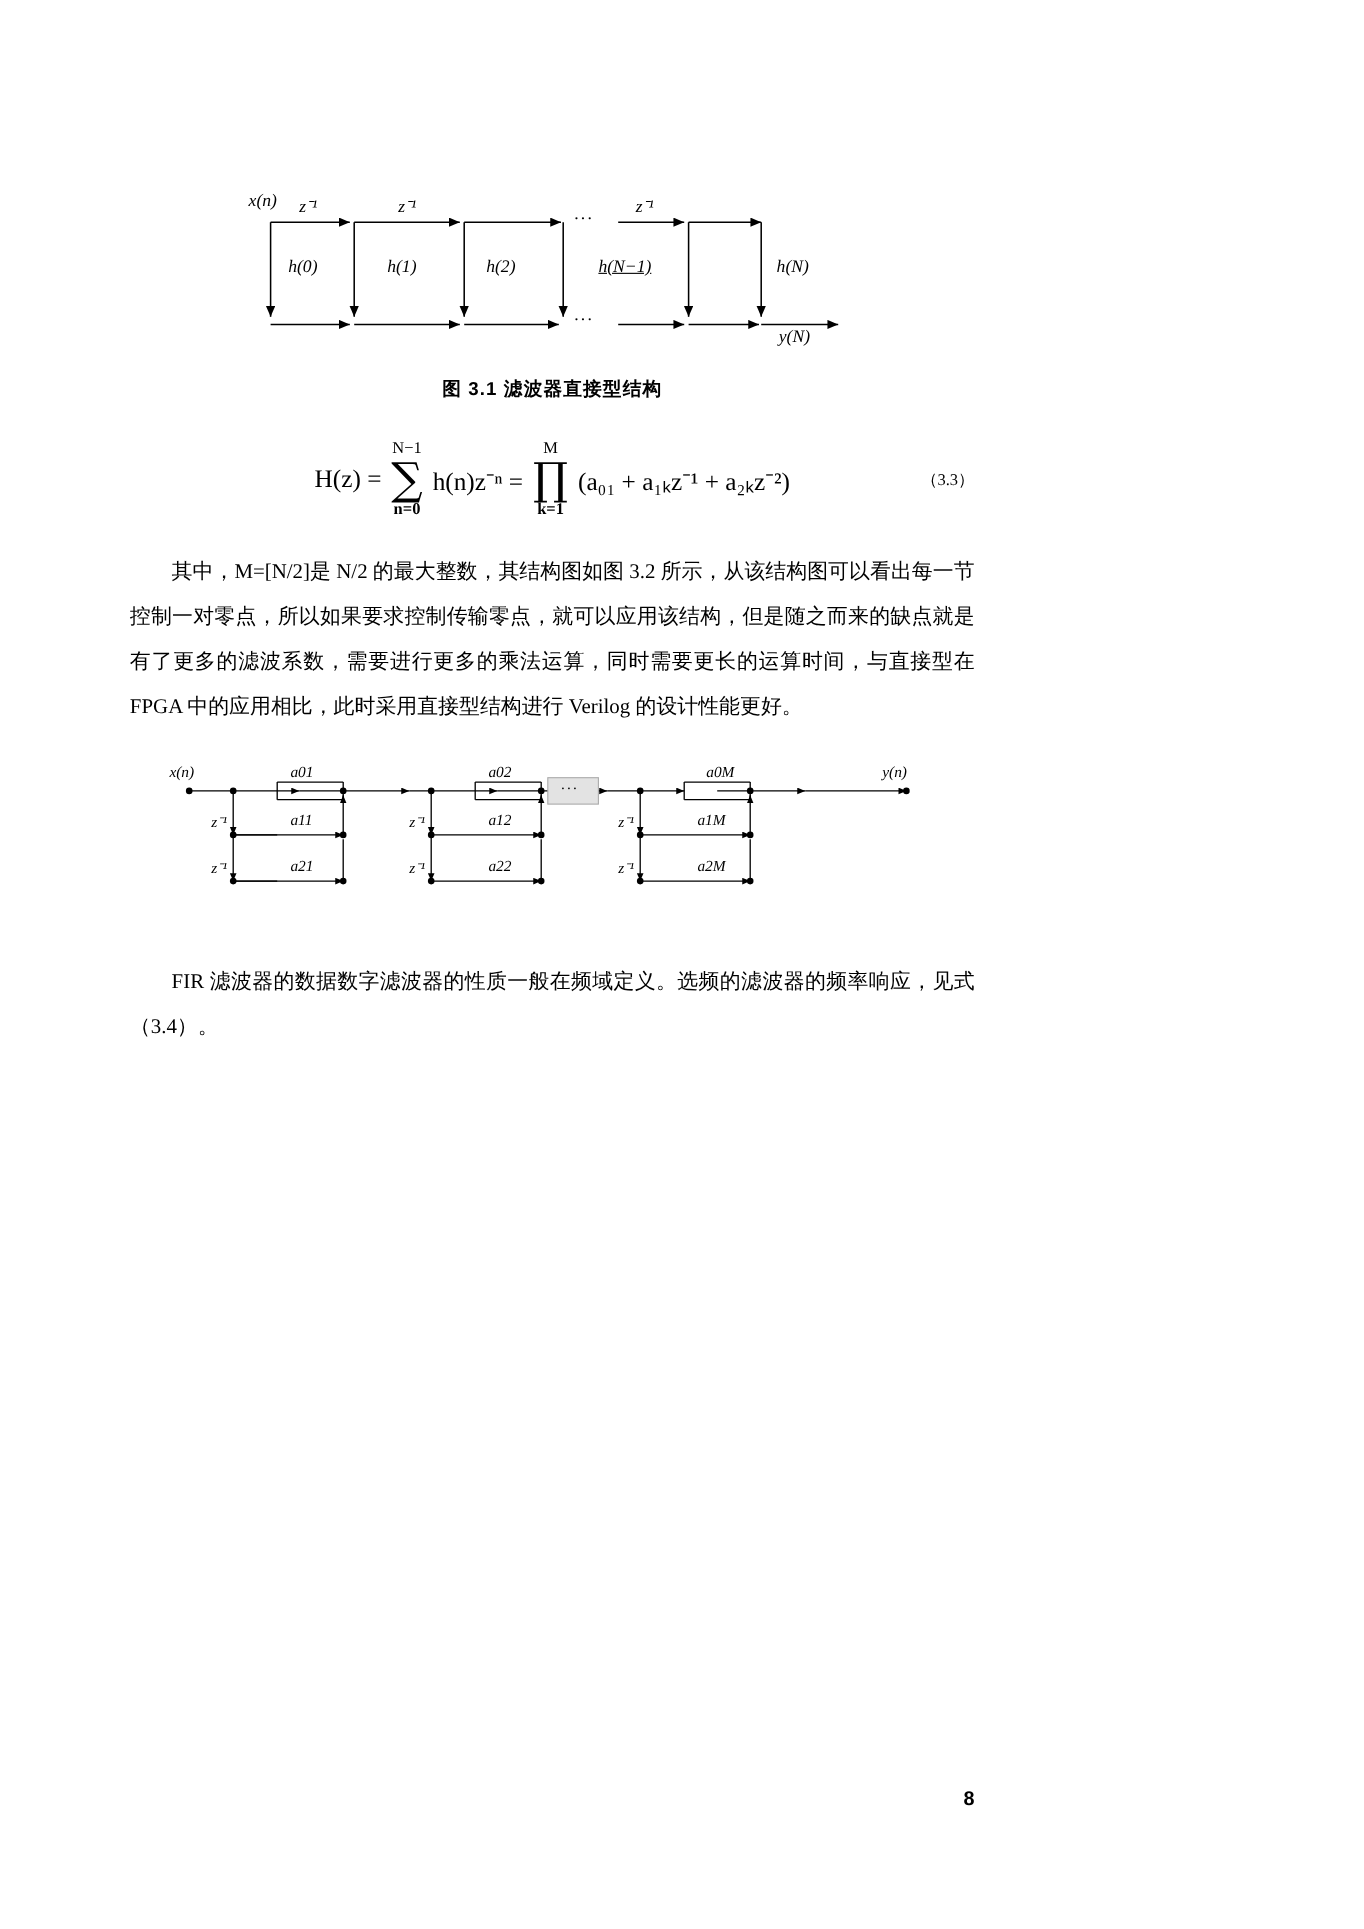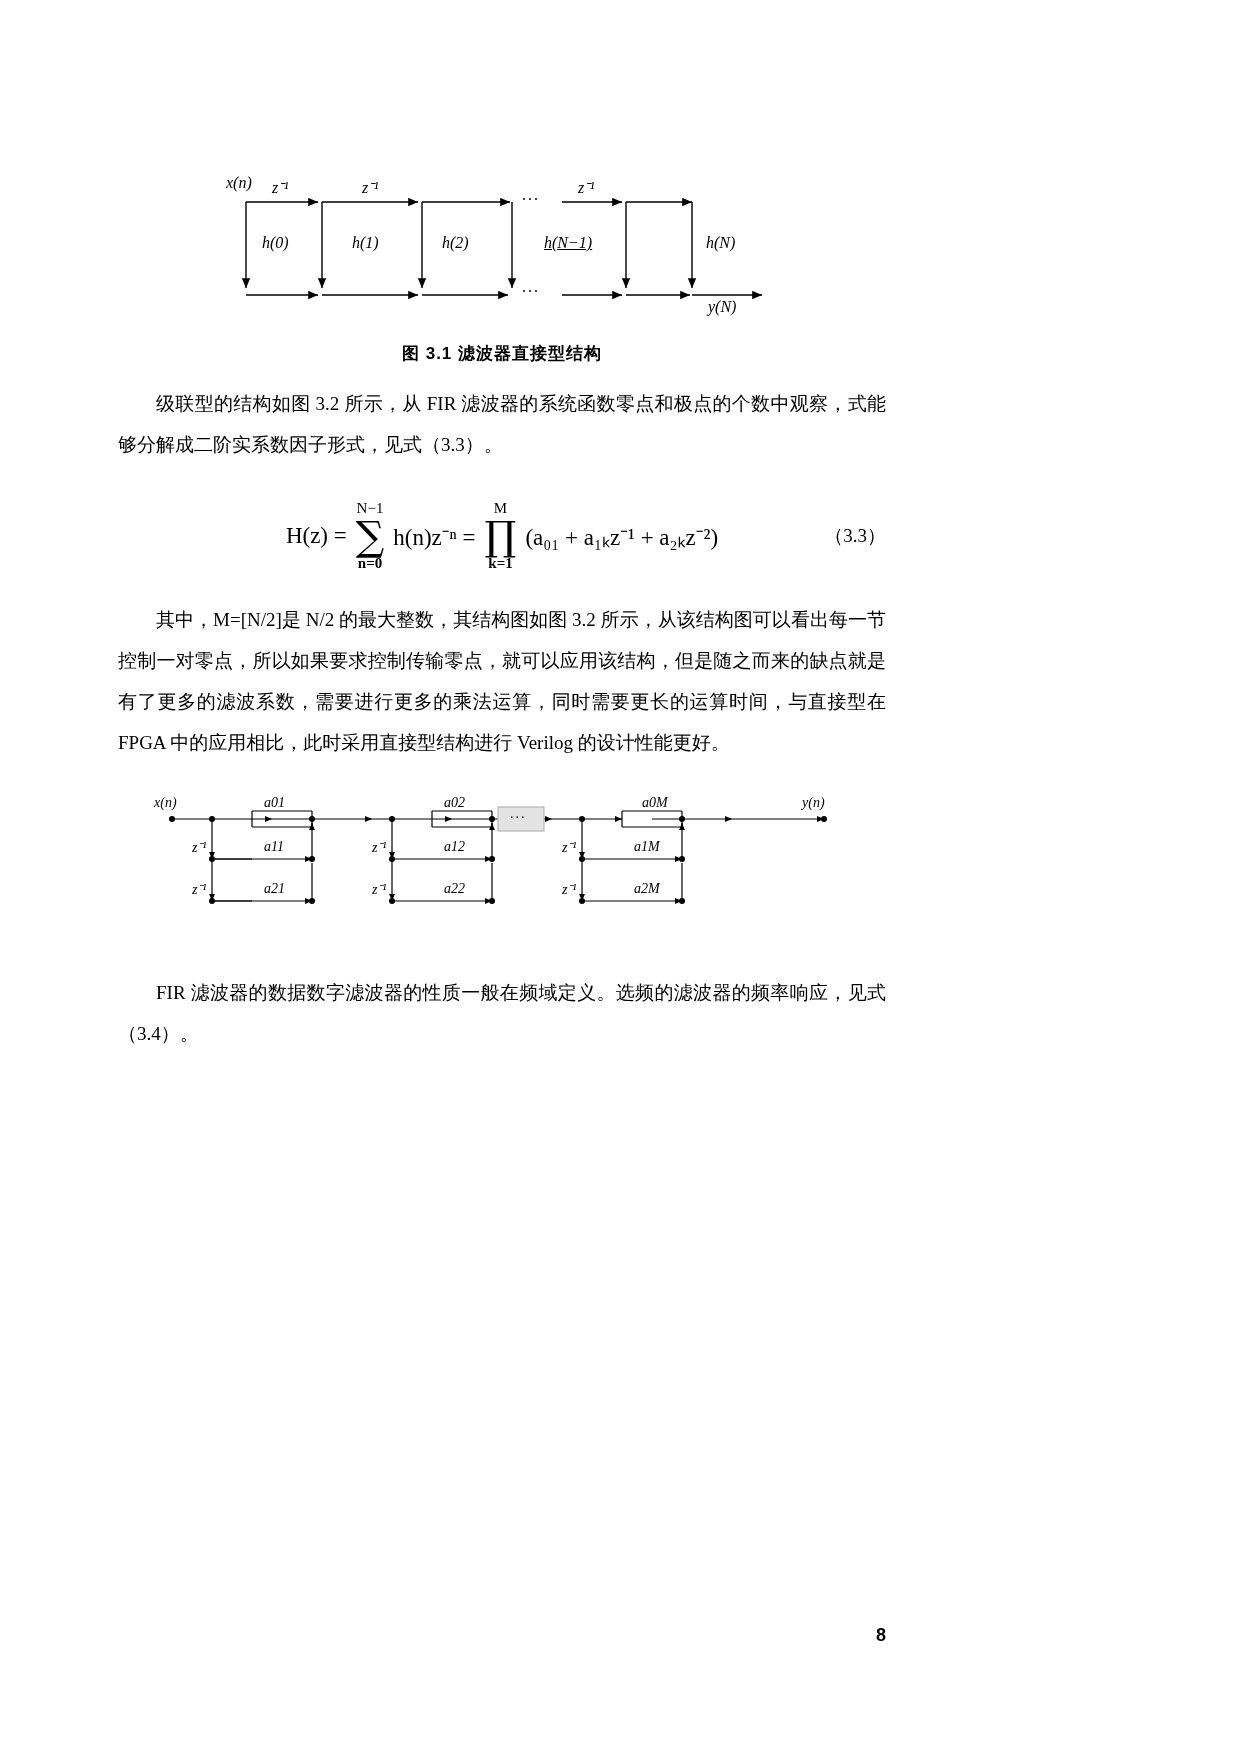--- a/index.html
+++ b/index.html
@@ -88,21 +88,21 @@
     line-height: 1;
     font-size: 15px;
     margin: 0 3px;
   }
   .bigop .glyph { font-size: 40px; line-height: 0.95; font-family: "DejaVu Serif", serif; }
   .bigop .top { margin-bottom: 1px; font-weight: normal; text-align: center; }
   .bigop .bot { margin-top: 1px; font-weight: bold; }
   .eqnum {
     position: absolute;
     right: 0;
-    font-size: 19px;
+    font-size: 15px;
   }
 
   
   .fig2-wrap {
     width: 100%;
     display: flex;
     justify-content: center;
     margin-top: 26px;
   }
   .fig2 { position: relative; width: 700px; height: 165px; }
@@ -180,21 +180,20 @@
       <span class="lbl" style="left:220px; top:64px;">h(2)</span>
       <span class="lbl" style="left:322px; top:64px;text-decoration:underline;">h(N−1)</span>
       <span class="lbl" style="left:484px; top:64px;">h(N)</span>
       <span class="lbl" style="left:486px; top:128px;">y(N)</span>
     </div>
   </div>
 
   <div class="fig-caption">图 3.1  滤波器直接型结构</div>
 
 
-  <p class="body">级联型的结构如图 3.2 所示，从 FIR 滤波器的系统函数零点和极点的个数中观察，式能够分解成二阶实系数因子形式，见式（3.3）。</p>
 
   <div class="equation-row">
     <div class="equation">
       <span>H(z) =</span>
       <span class="bigop">
         <span class="top">N−1</span>
         <span class="glyph">∑</span>
         <span class="bot">n=0</span>
       </span>
       <span>h(n)z⁻ⁿ  =</span>

